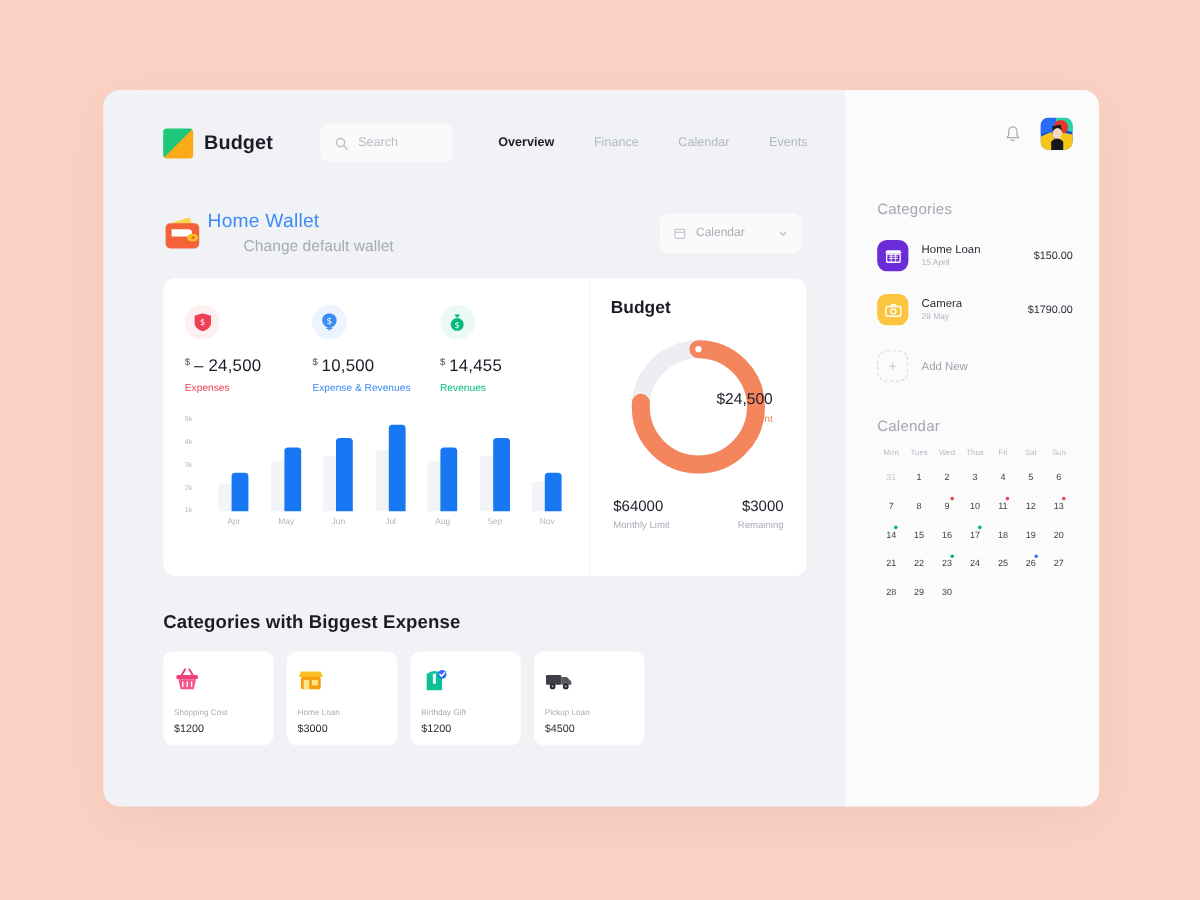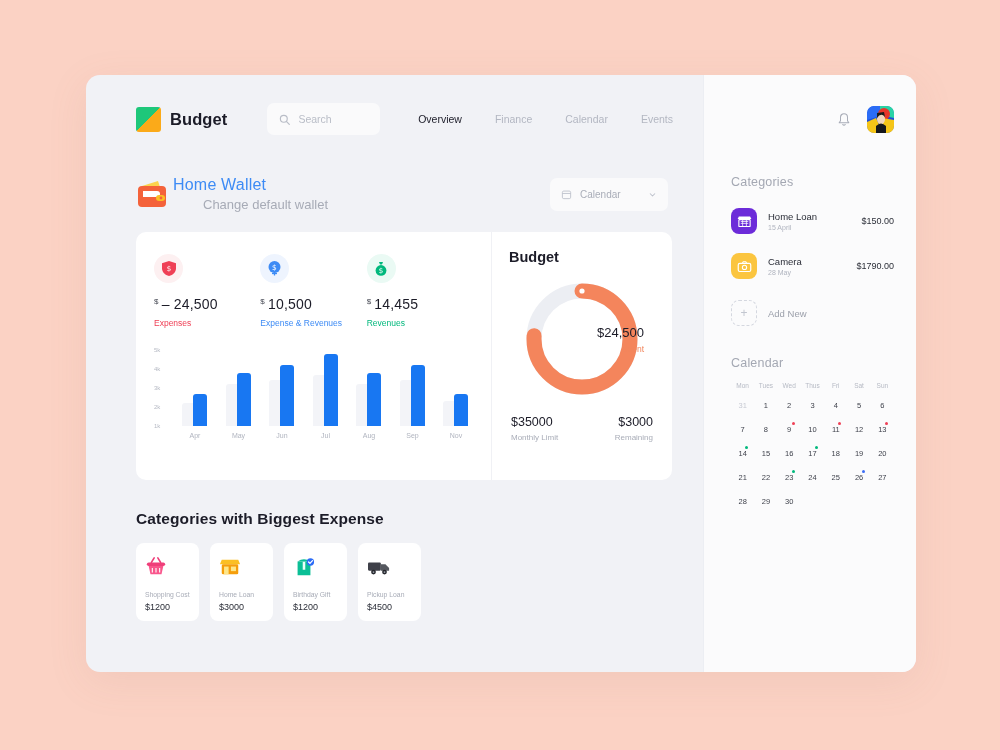--- a/index.html
+++ b/index.html
@@ -42,21 +42,21 @@
     background: #fafafb;
     border-radius: 7px;
     display: flex; align-items: center;
     padding: 0 12px; gap: 8px;
   }
   .search-icon { width: 11px; height: 11px; flex: none; }
   .search-ph { font-size: 10.5px; color: #b9bdc7; }
 
   .nav { display: flex; align-items: center; gap: 33px; margin-left: 38px; }
   .nav-item { font-size: 10.5px; color: #b3b7c2; cursor: pointer; white-space: nowrap; }
-  .nav-item.active { color: #1c1c28; font-weight: 400; }
+  .nav-item.active { color: #1c1c28; font-weight: 700; }
 
   
   .wallet-row {
     display: flex; align-items: center; justify-content: space-between;
     margin-top: 37px; padding-right: 5px;
   }
   .wallet-left { display: flex; align-items: center; gap: 3px; }
   .wallet-icon { width: 34px; height: 32px; flex: none; }
   .wallet-title { font-size: 16px; color: #3d8bf5; font-weight: 500; letter-spacing: .2px; }
   .wallet-sub { font-size: 13px; color: #a7abb6; margin-top: 3px; margin-left: 30px; }
@@ -117,33 +117,33 @@
   .donut-lbl { font-size: 8.5px; color: #f2865d; margin-top: 4px; }
   .donut-foot { display: flex; justify-content: space-between; margin-top: 14px; padding: 0 2px; }
   .df-val { font-size: 12.5px; color: #1c1c28; }
   .df-lbl { font-size: 8px; color: #a9adb8; margin-top: 4px; }
   .df.right { text-align: right; }
 
   
   .cat-head { font-size: 15.5px; font-weight: 700; color: #1c1c28; margin-top: 30px; letter-spacing: .1px; }
   .cat-cards { display: flex; gap: 11px; margin-top: 15px; }
   .ccard {
-    width: 63px; height: 78px; background: #fff; border-radius: 8px;
+    width: 92px; height: 78px; background: #fff; border-radius: 8px;
     padding: 11px 9px 9px 9px; display: flex; flex-direction: column;
   }
   .ccard-ico { height: 26px; display: flex; align-items: center; }
   .ccard-name { font-size: 6.8px; color: #a8acb7; margin-top: auto; }
   .ccard-amt { font-size: 9px; color: #2b2e38; margin-top: 4px; }
 
   
   .side {
     width: 213px; height: 100%;
     background: #fbfbfc;
     border-left: 1px solid #eceef3;
-    padding: 24px 22px 0 27px;
+    padding: 16px 22px 0 27px;
   }
   .side-top { display: flex; align-items: center; justify-content: flex-end; gap: 16px; height: 40px; }
   .bell { width: 14px; height: 16px; cursor: pointer; }
   .avatar { width: 27px; height: 27px; border-radius: 7px; overflow: hidden; flex: none; }
   .side-h { font-size: 12.5px; color: #a4a8b3; margin-top: 36px; letter-spacing: .2px; }
 
   .cat-item { display: flex; align-items: center; margin-top: 19px; }
   .cat-ico { width: 26px; height: 26px; border-radius: 8px; display: flex; align-items: center; justify-content: center; flex: none; }
   .cat-txt { margin-left: 11px; flex: 1; }
   .cat-nm { font-size: 9.5px; color: #2b2e38; font-weight: 500; }
@@ -332,21 +332,21 @@
             <circle cx="62" cy="14" r="2.6" fill="#fff"></circle>
           </svg>
           <div class="donut-center">
             <div class="donut-val">$24,500</div>
             <div class="donut-lbl">Spent</div>
           </div>
         </div>
 
         <div class="donut-foot">
           <div class="df">
-            <div class="df-val">$35000</div>
+            <div class="df-val">$64000</div>
             <div class="df-lbl">Monthly Limit</div>
           </div>
           <div class="df right">
             <div class="df-val">$3000</div>
             <div class="df-lbl">Remaining</div>
           </div>
         </div>
       </div>
     </div>
 

